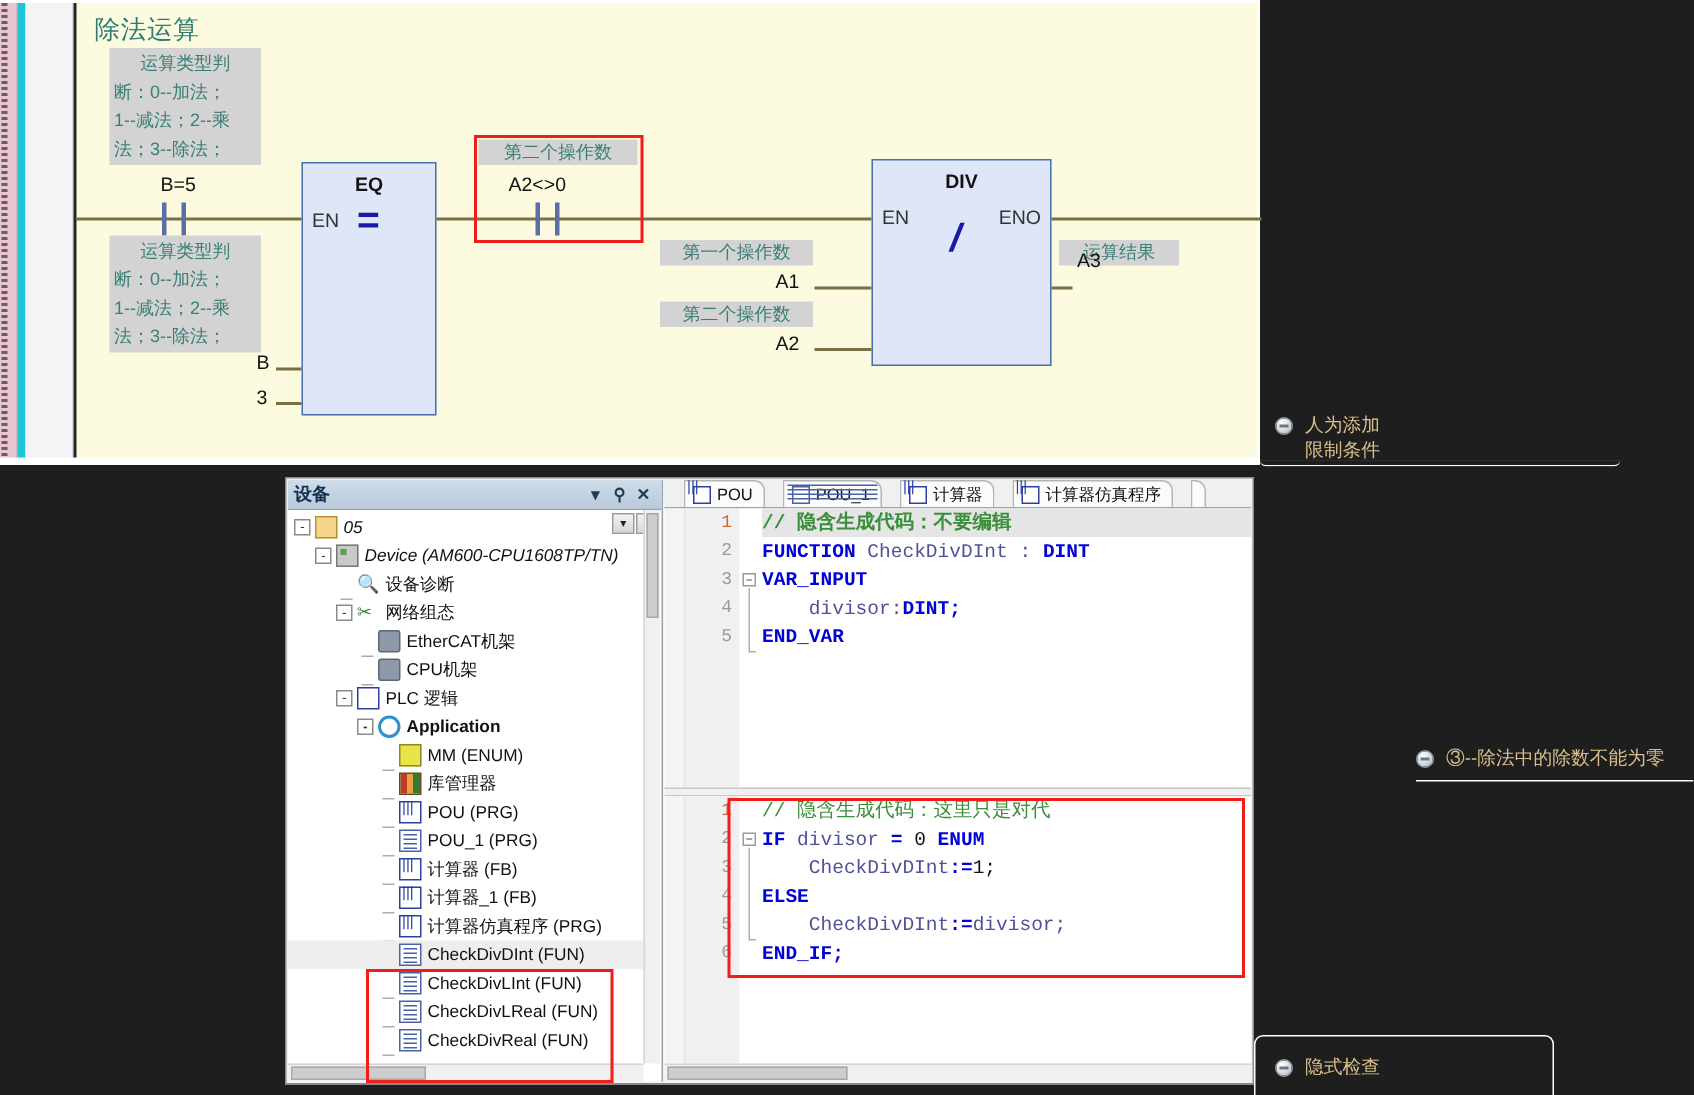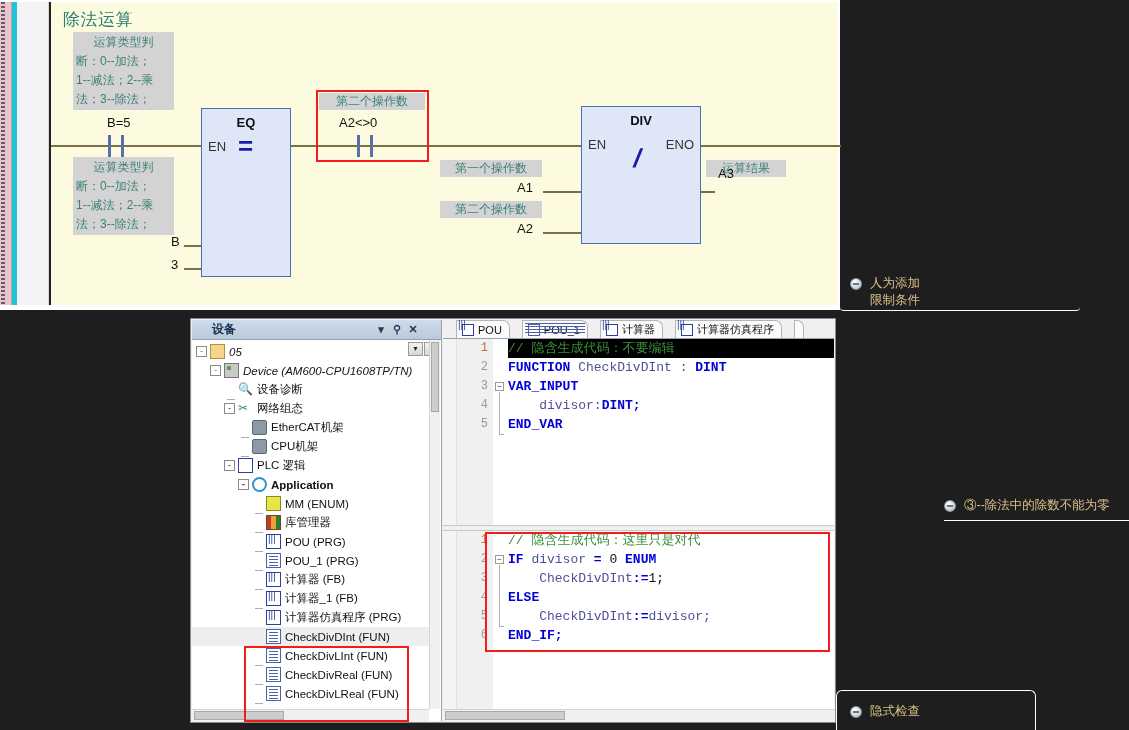--- a/index.html
+++ b/index.html
@@ -92,21 +92,21 @@
   }
 
   
   #device-panel {
     position:absolute; left:1px; top:1px; width:250px; bottom:1px;
     background:#ffffff; border-right:1px solid #9aa3ad;
   }
   #device-header {
     height:20px; background:linear-gradient(to bottom,#cfdce9,#b9cada);
     border-bottom:1px solid #8fa3b5;
-    display:flex; align-items:center; padding:0 20px;
+    display:flex; align-items:center; padding:0 4px;
     font-size:12px; color:#15314f; font-weight:bold;
   }
   #device-header .sp { flex:1; }
   .hdr-ico {
     width:16px; text-align:center; font-size:11px; color:#1d3a57;
     cursor:pointer;
   }
   #tree-toolbar {
     position:absolute; right:2px; top:22px; display:flex; gap:1px;
   }
@@ -223,21 +223,21 @@
   }
   .num {
     height:19px; line-height:19px; text-align:right; padding-right:5px;
     font-family:"Liberation Mono", monospace; font-size:12px; color:#9a9a9a;
   }
   .num.first { color:#c0703a; }
   .kw { color:#0000d8; font-weight:bold; }
   .id { color:#4f4f9c; }
   .cm { color:#3a8f3a; }
   .lit { color:#111; }
-  .hl-line { background:#000000; }
+  .hl-line { background:#e5e5e5;font-weight:bold; }
   #code-hscroll {
     position:absolute; left:0; right:0; bottom:0; height:12px;
     background:#f0f0f0; border-top:1px solid #d4d4d4;
   }
   #code-hscroll .thumb{
     position:absolute; top:1px; bottom:1px; left:2px; width:120px;
     background:#cdcdcd; border:1px solid #a8a8a8;
   }
   .foldmark {
     position:absolute; width:9px; height:9px; border:1px solid #9a9a9a;
@@ -465,27 +465,27 @@
         <div class="tnode">
           <span class="indent" style="width: 60px;"></span>
           <span class="nodash"></span>
           <span class="ico ico-doc"></span>
           <span>CheckDivLInt (FUN)</span>
         </div>
         <div class="tnode">
           <span class="indent" style="width: 60px;"></span>
           <span class="nodash"></span>
           <span class="ico ico-doc"></span>
+          <span>CheckDivLReal (FUN)</span>
+        </div>
+        <div class="tnode">
+          <span class="indent" style="width: 60px;"></span>
+          <span class="nodash"></span>
+          <span class="ico ico-doc"></span>
           <span>CheckDivReal (FUN)</span>
-        </div>
-        <div class="tnode">
-          <span class="indent" style="width: 60px;"></span>
-          <span class="nodash"></span>
-          <span class="ico ico-doc"></span>
-          <span>CheckDivLReal (FUN)</span>
         </div>
       </div>
 
     <div id="tree-vscroll">
       <div class="thumb"></div>
     </div>
     <div id="tree-hscroll">
       <div class="thumb"></div>
     </div>
 

